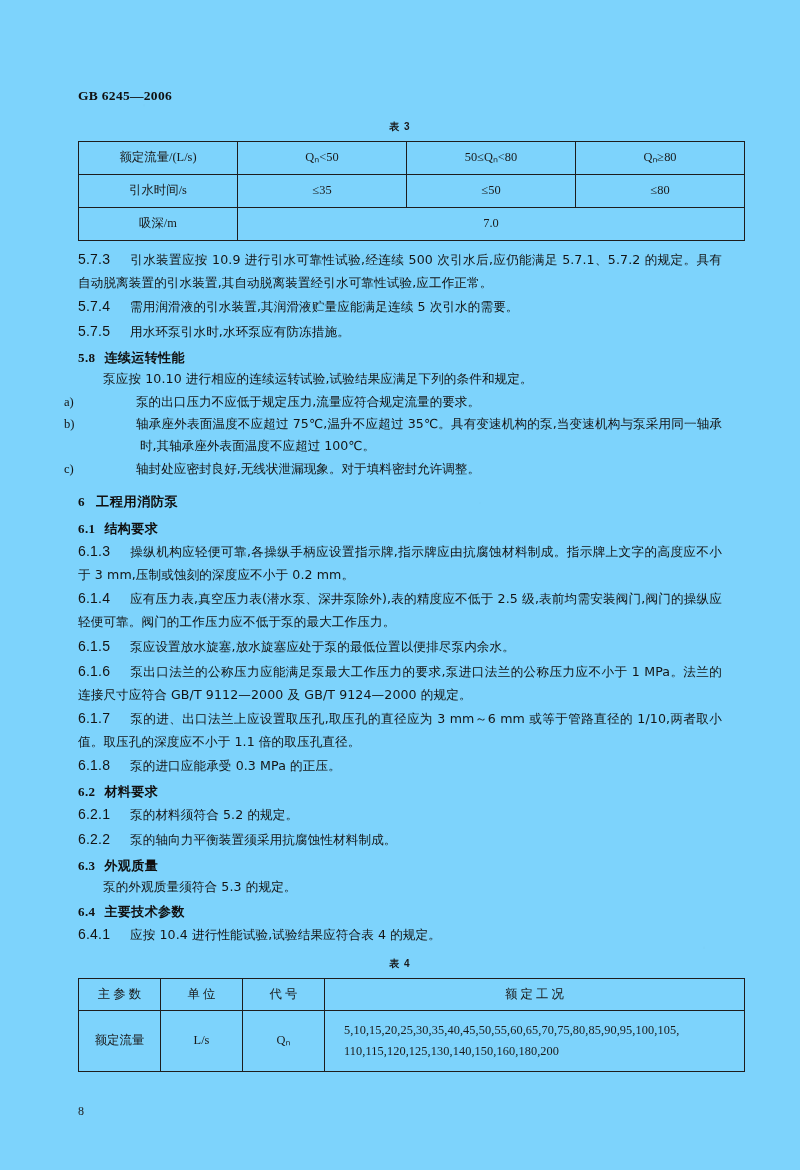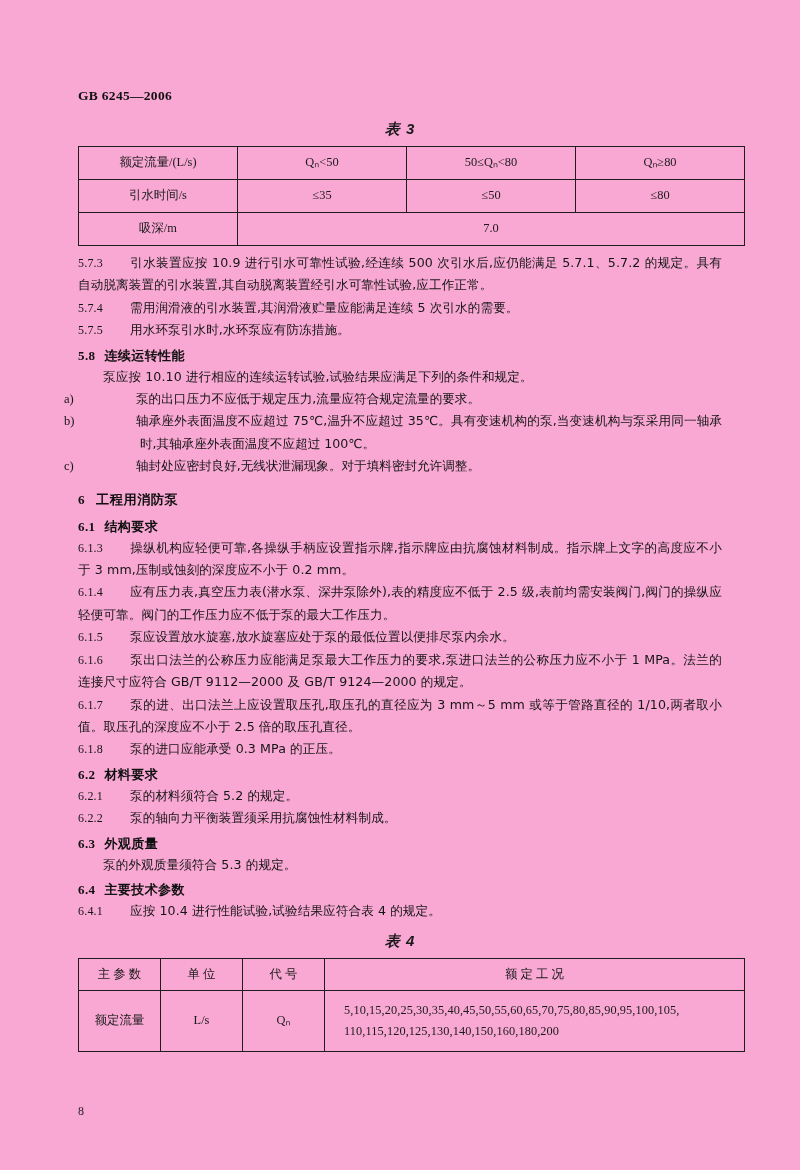--- a/index.html
+++ b/index.html
@@ -14,21 +14,21 @@
     font-family: "Liberation Serif", "DejaVu Serif", serif;
     color: #1a1a1a;
     overflow: hidden;
   }
 
   .page {
     position: absolute;
     left: 0; top: 0;
     width: 800px;
     height: 1170px;
-    background: #f9a8d4;
+    background: #7dd3fc;
   }
 
   
   .paper-tone {
     position: absolute;
     inset: 0;
     background:
       radial-gradient(circle at 18% 9%, rgba(0,0,0,0.012) 0 1px, transparent 1.6px),
       radial-gradient(circle at 73% 23%, rgba(0,0,0,0.010) 0 1px, transparent 1.6px),
       radial-gradient(circle at 41% 66%, rgba(0,0,0,0.010) 0 1px, transparent 1.6px),
@@ -50,26 +50,25 @@
 
   .content {
     position: absolute;
     left: 78px;
     top: 120px;
     width: 644px;
   }
 
   .table-caption {
     text-align: center;
-    font-size: 15px;
+    font-size: 10px;
     font-weight: bold;
     font-family: "Liberation Sans", sans-serif;
     margin: 0 0 7px 0;
     letter-spacing: 1px;
-    font-style: italic;
   }
 
   table.doc-table {
     border-collapse: collapse;
     width: 638px;
     table-layout: fixed;
   }
   table.doc-table td {
     border: 1.1px solid #1d1d1d;
     text-align: center;
@@ -116,22 +115,22 @@
     color: #141414;
     letter-spacing: 0.1px;
   }
   p.num-para {
     text-indent: 0;
   }
   p.indent-para {
     text-indent: 25px;
   }
   .num {
-    font-family: Liberation Serif, serif;
-    font-size: 12px;
+    font-family: Liberation Sans, sans-serif;
+    font-size: 14px;
     letter-spacing: 0.2px;
   }
   .lead {
     display: inline-block;
     min-width: 52px;
   }
 
   h3.sec {
     margin: 5px 0 1px 0;
     font-family: "DejaVu Sans", "Liberation Sans", sans-serif;
@@ -269,21 +268,21 @@
     <p class="para num-para">
       <span class="num lead">6.1.4</span><span>应有压力表,真空压力表(潜水泵、深井泵除外),表的精度应不低于 2.5 级,表前均需安装阀门,阀门的操纵应轻便可靠。阀门的工作压力应不低于泵的最大工作压力。</span>
     </p>
     <p class="para num-para">
       <span class="num lead">6.1.5</span><span>泵应设置放水旋塞,放水旋塞应处于泵的最低位置以便排尽泵内余水。</span>
     </p>
     <p class="para num-para">
       <span class="num lead">6.1.6</span><span>泵出口法兰的公称压力应能满足泵最大工作压力的要求,泵进口法兰的公称压力应不小于 1 MPa。法兰的连接尺寸应符合 GB/T 9112—2000 及 GB/T 9124—2000 的规定。</span>
     </p>
     <p class="para num-para">
-      <span class="num lead">6.1.7</span><span>泵的进、出口法兰上应设置取压孔,取压孔的直径应为 3 mm～5 mm 或等于管路直径的 1/10,两者取小值。取压孔的深度应不小于 2.5 倍的取压孔直径。</span>
+      <span class="num lead">6.1.7</span><span>泵的进、出口法兰上应设置取压孔,取压孔的直径应为 3 mm～6 mm 或等于管路直径的 1/10,两者取小值。取压孔的深度应不小于 1.1 倍的取压孔直径。</span>
     </p>
     <p class="para num-para">
       <span class="num lead">6.1.8</span><span>泵的进口应能承受 0.3 MPa 的正压。</span>
     </p>
 
     <h3 class="sec">
       <span class="snum">6.2</span><span>材料要求</span>
     </h3>
     <p class="para num-para">
       <span class="num lead">6.2.1</span><span>泵的材料须符合 5.2 的规定。</span>

